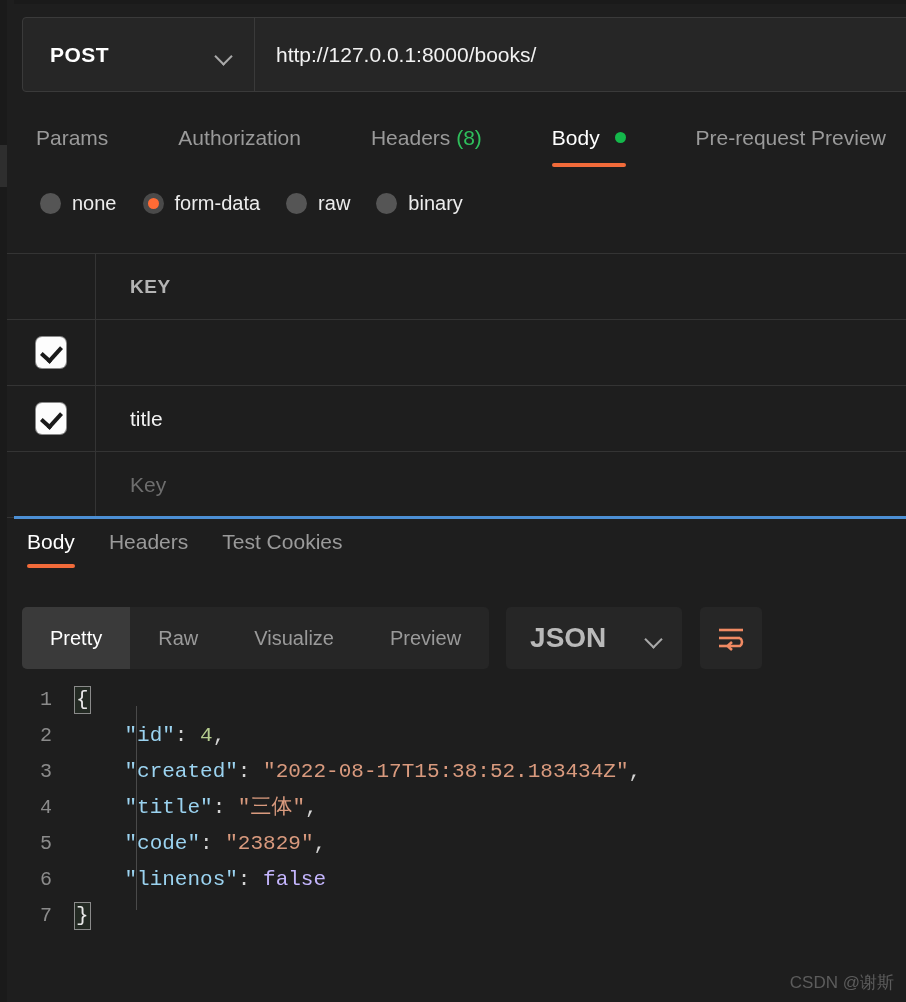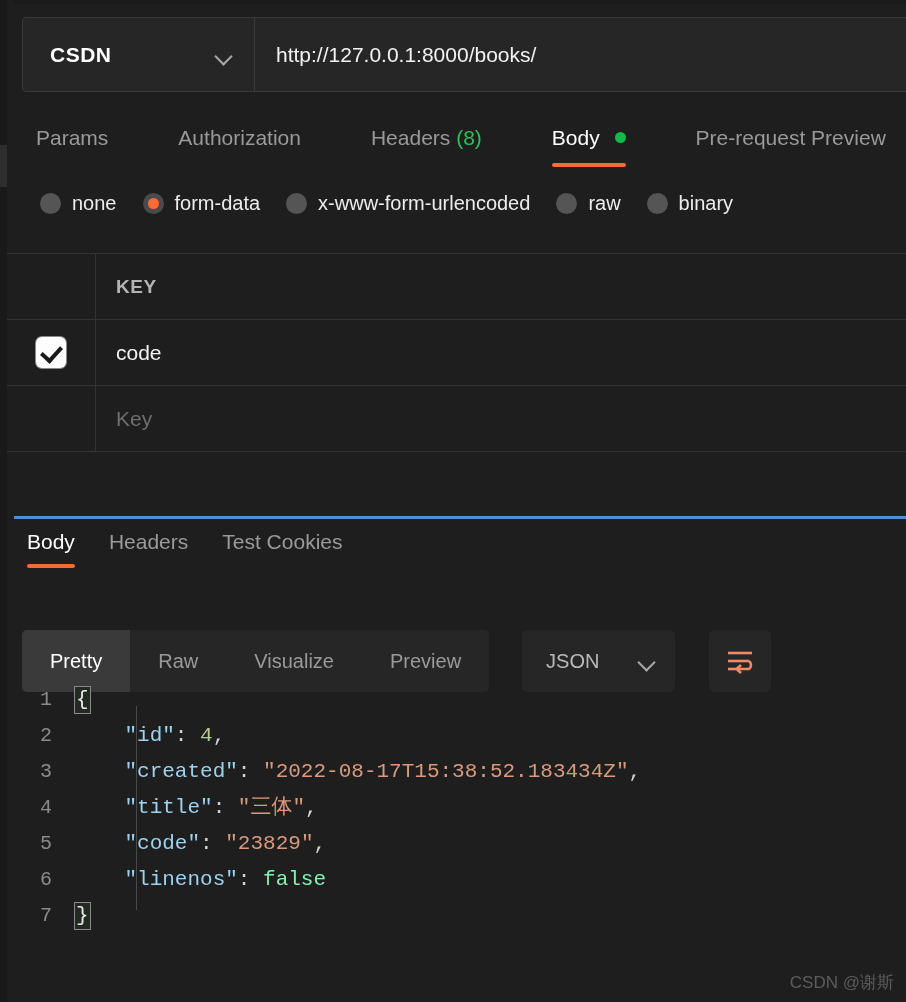--- a/index.html
+++ b/index.html
@@ -171,20 +171,21 @@
     position: absolute;
     left: 0; top: 253px;
     width: 899px;
     border-top: 1px solid #343434;
   }
   .fd-row {
     display: flex;
     height: 66px;
     border-bottom: 1px solid #343434;
     box-sizing: border-box;
+    gap: 14px;
   }
   .fd-check {
     width: 89px;
     flex: none;
     border-right: 1px solid #343434;
     display: flex;
     align-items: center;
     justify-content: center;
     box-sizing: border-box;
   }
@@ -252,24 +253,23 @@
     left: 13px; right: 17px;
     bottom: -14px;
     height: 4px;
     background: #f26b3a;
     border-radius: 2px;
   }
 
   
   .res-toolbar {
     position: absolute;
-    left: 15px; top: 630px;
-    display: flex;
-    align-items: center;
-    gap: 16px;
+    left: 15px; top: 607px;
+    display: flex;
+    align-items: center;
   }
   .seg {
     display: flex;
     background: #262626;
     border-radius: 5px;
     overflow: hidden;
     height: 62px;
   }
   .seg-btn {
     display: flex;
@@ -288,22 +288,22 @@
     margin-left: 17px;
     height: 62px;
     background: #262626;
     border-radius: 5px;
     display: flex;
     align-items: center;
     padding: 0 20px 0 24px;
     cursor: pointer;
   }
   .dropdown .dd-label {
-    font-size: 20px;
-    font-weight: normal;
+    font-size: 28px;
+    font-weight: bold;
     color: #b9b9b9;
     margin-right: 39px;
   }
   .wrapbtn {
     margin-left: 18px;
     width: 62px; height: 62px;
     background: #262626;
     border-radius: 5px;
     display: flex;
     align-items: center;
@@ -351,21 +351,21 @@
   }
   .indent-guide {
     position: absolute;
     left: 129px; top: 706px;
     width: 1px; height: 204px;
     background: #4a4a4a;
   }
   .k { color: #9bd3f0; }
   .s { color: #d99a7e; }
   .n { color: #b5cc8e; }
-  .b { color: #86efac; }
+  .b { color: #c4b5fd; }
   .p { color: #d4d4d4; }
 
   
   .watermark {
     position: absolute;
     right: 12px; bottom: 8px;
     font-size: 17px;
     color: #5c5c5c;
   }
 
@@ -383,21 +383,21 @@
 <div class="left-sliver">
   <div class="hl"></div>
 </div>
 
 <div class="app">
 
   <div class="topbar-edge"></div>
 
   <div class="urlbar">
     <div class="method-select">
-      <span class="method-label">CSDN</span>
+      <span class="method-label">POST</span>
       <span class="chev"></span>
     </div>
     <div class="url-input" title="Enter request URL">http://127.0.0.1:8000/books/</div>
   </div>
 
   <div class="req-tabs">
     <div class="rtab">
       <span>Params</span>
     </div>
     <div class="rtab">
@@ -421,42 +421,43 @@
     <div class="btype">
       <span class="radio"></span>
       <span class="lbl">none</span>
     </div>
     <div class="btype">
       <span class="radio sel"></span>
       <span class="lbl">form-data</span>
     </div>
     <div class="btype">
       <span class="radio"></span>
-      <span class="lbl">x-www-form-urlencoded</span>
-    </div>
-    <div class="btype">
-      <span class="radio"></span>
       <span class="lbl">raw</span>
     </div>
     <div class="btype">
       <span class="radio"></span>
       <span class="lbl">binary</span>
     </div>
   </div>
 
   <div class="fd-table">
     <div class="fd-row header">
       <div class="fd-check"></div>
       <div class="fd-key">KEY</div>
     </div>
     <div class="fd-row">
       <div class="fd-check">
         <span class="cb"></span>
       </div>
-      <div class="fd-key">code</div>
+    </div>
+    <div class="fd-row">
+      <div class="fd-check">
+        <span class="cb"></span>
+      </div>
+      <div class="fd-key">title</div>
     </div>
     <div class="fd-row">
       <div class="fd-check"></div>
       <div class="fd-key placeholder">Key</div>
     </div>
   </div>
 
   <div class="splitter"></div>
 
   <div class="res-tabs">

